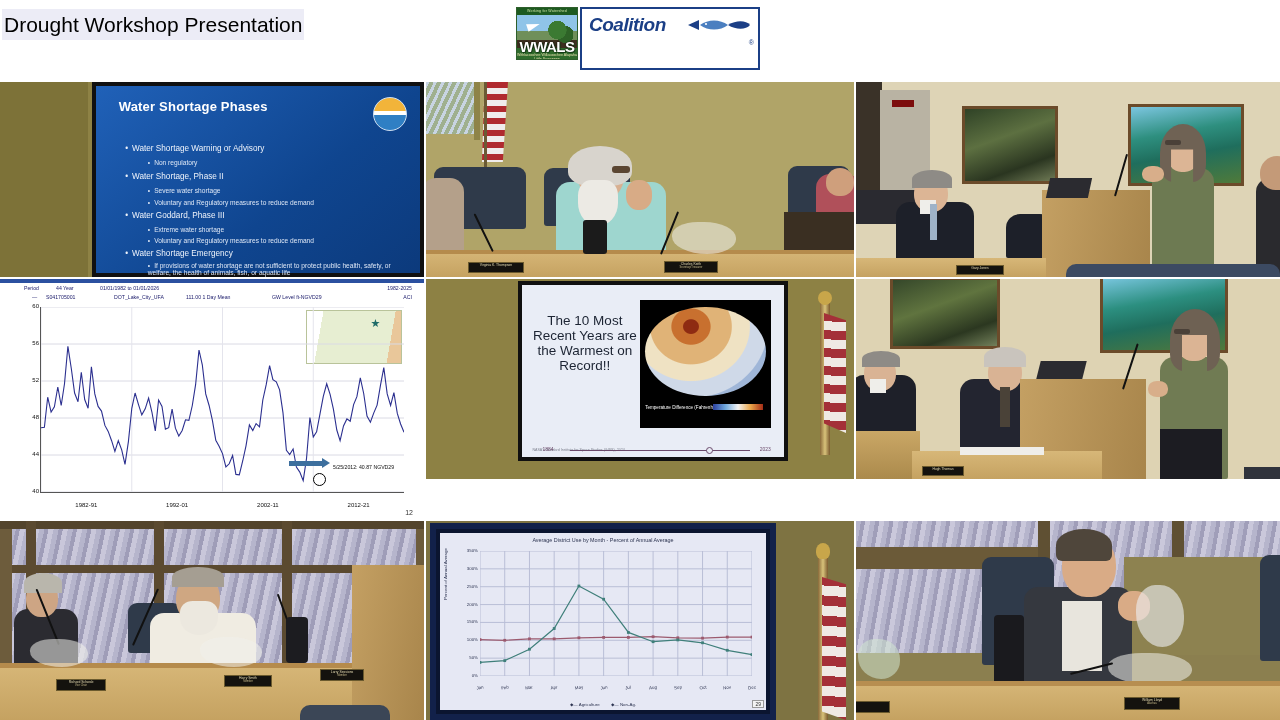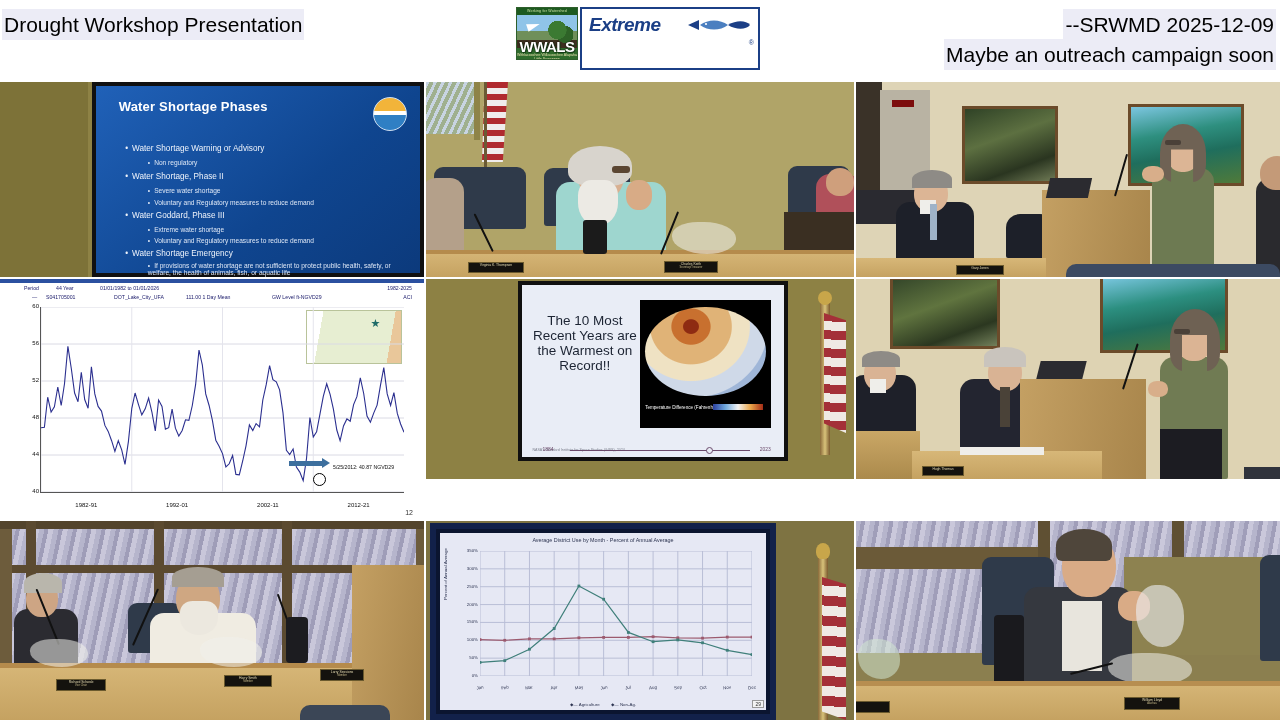--- a/index.html
+++ b/index.html
@@ -128,37 +128,33 @@
 </style>
 </head>
 <body>
 
 <div id="root">
 
   <div class="header">
     <div class="hdr-left">
       <div class="hdr-line"><span class="hl">Drought Workshop Presentation</span></div>
     </div>
-    <div class="hdr-right">
-      <div class="hdr-line"><span class="hl">--SRWMD 2025-12-09</span></div>
-      <div class="hdr-line"><span class="hl">Maybe an outreach campaign soon</span></div>
-    </div>
 
     <div class="logo-wrap">
       <div class="logo-badge">
         <div class="bt">Working for Watershed Conservation</div>
         <div class="tree"></div>
         <div class="bird"></div>
         <div class="wwals">WWALS</div>
         <div class="sub1">Withlacoochee Willacoochee Alapaha Little Suwannee</div>
         <div class="sub2">WWALS Watershed Coalition</div>
         <div class="sub3">www.wwals.net</div>
       </div>
       <div class="logo-text">
-        <div class="l1">Extreme</div>
+        <div class="l1">Coalition</div>
         <svg class="fish" viewBox="0 0 66 15">
           <path d="M2 7 L13 2 L13 12 Z" fill="#1b3f86"></path>
           <path d="M14 7 C22 1, 34 1, 42 7 C34 13, 22 13, 14 7 Z" fill="#4b7fc0"></path>
           <path d="M42 7 C50 2, 60 2, 64 7 C60 12, 50 12, 42 7 Z" fill="#1b3f86"></path>
           <circle cx="20" cy="6" r="1.1" fill="#fff"></circle>
         </svg>
         <div class="reg">®</div>
       </div>
     </div>
   </div>

